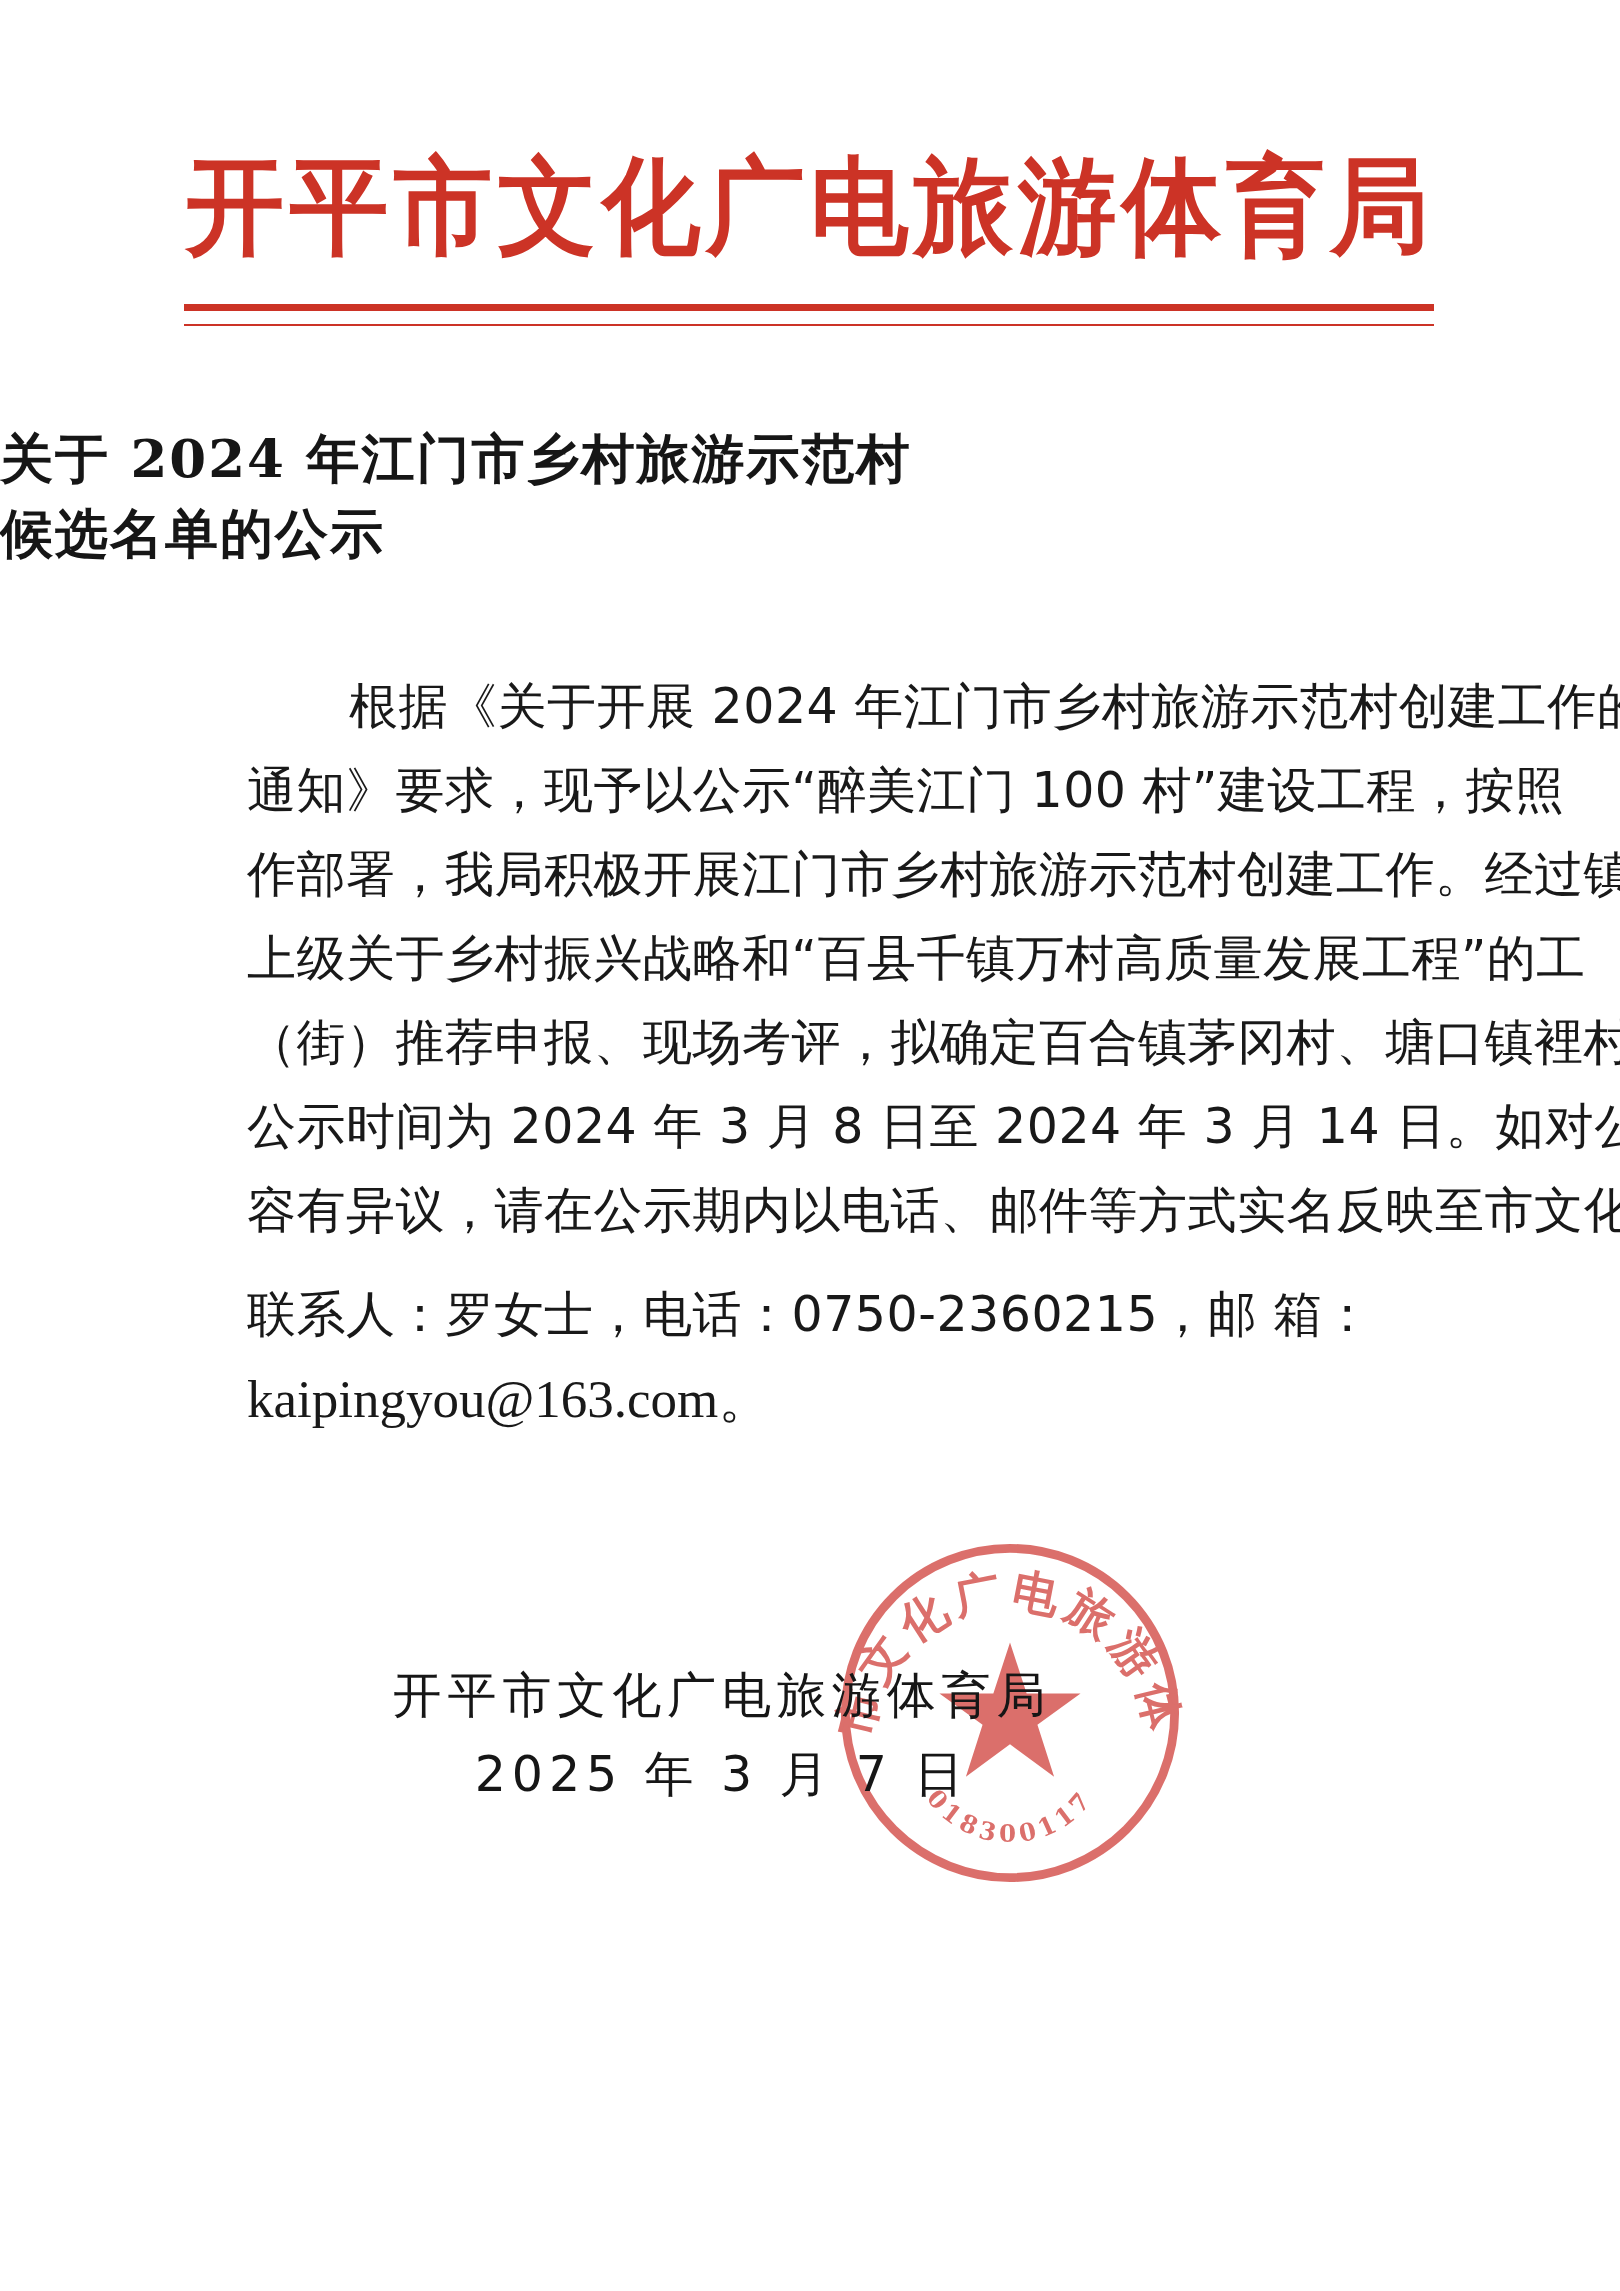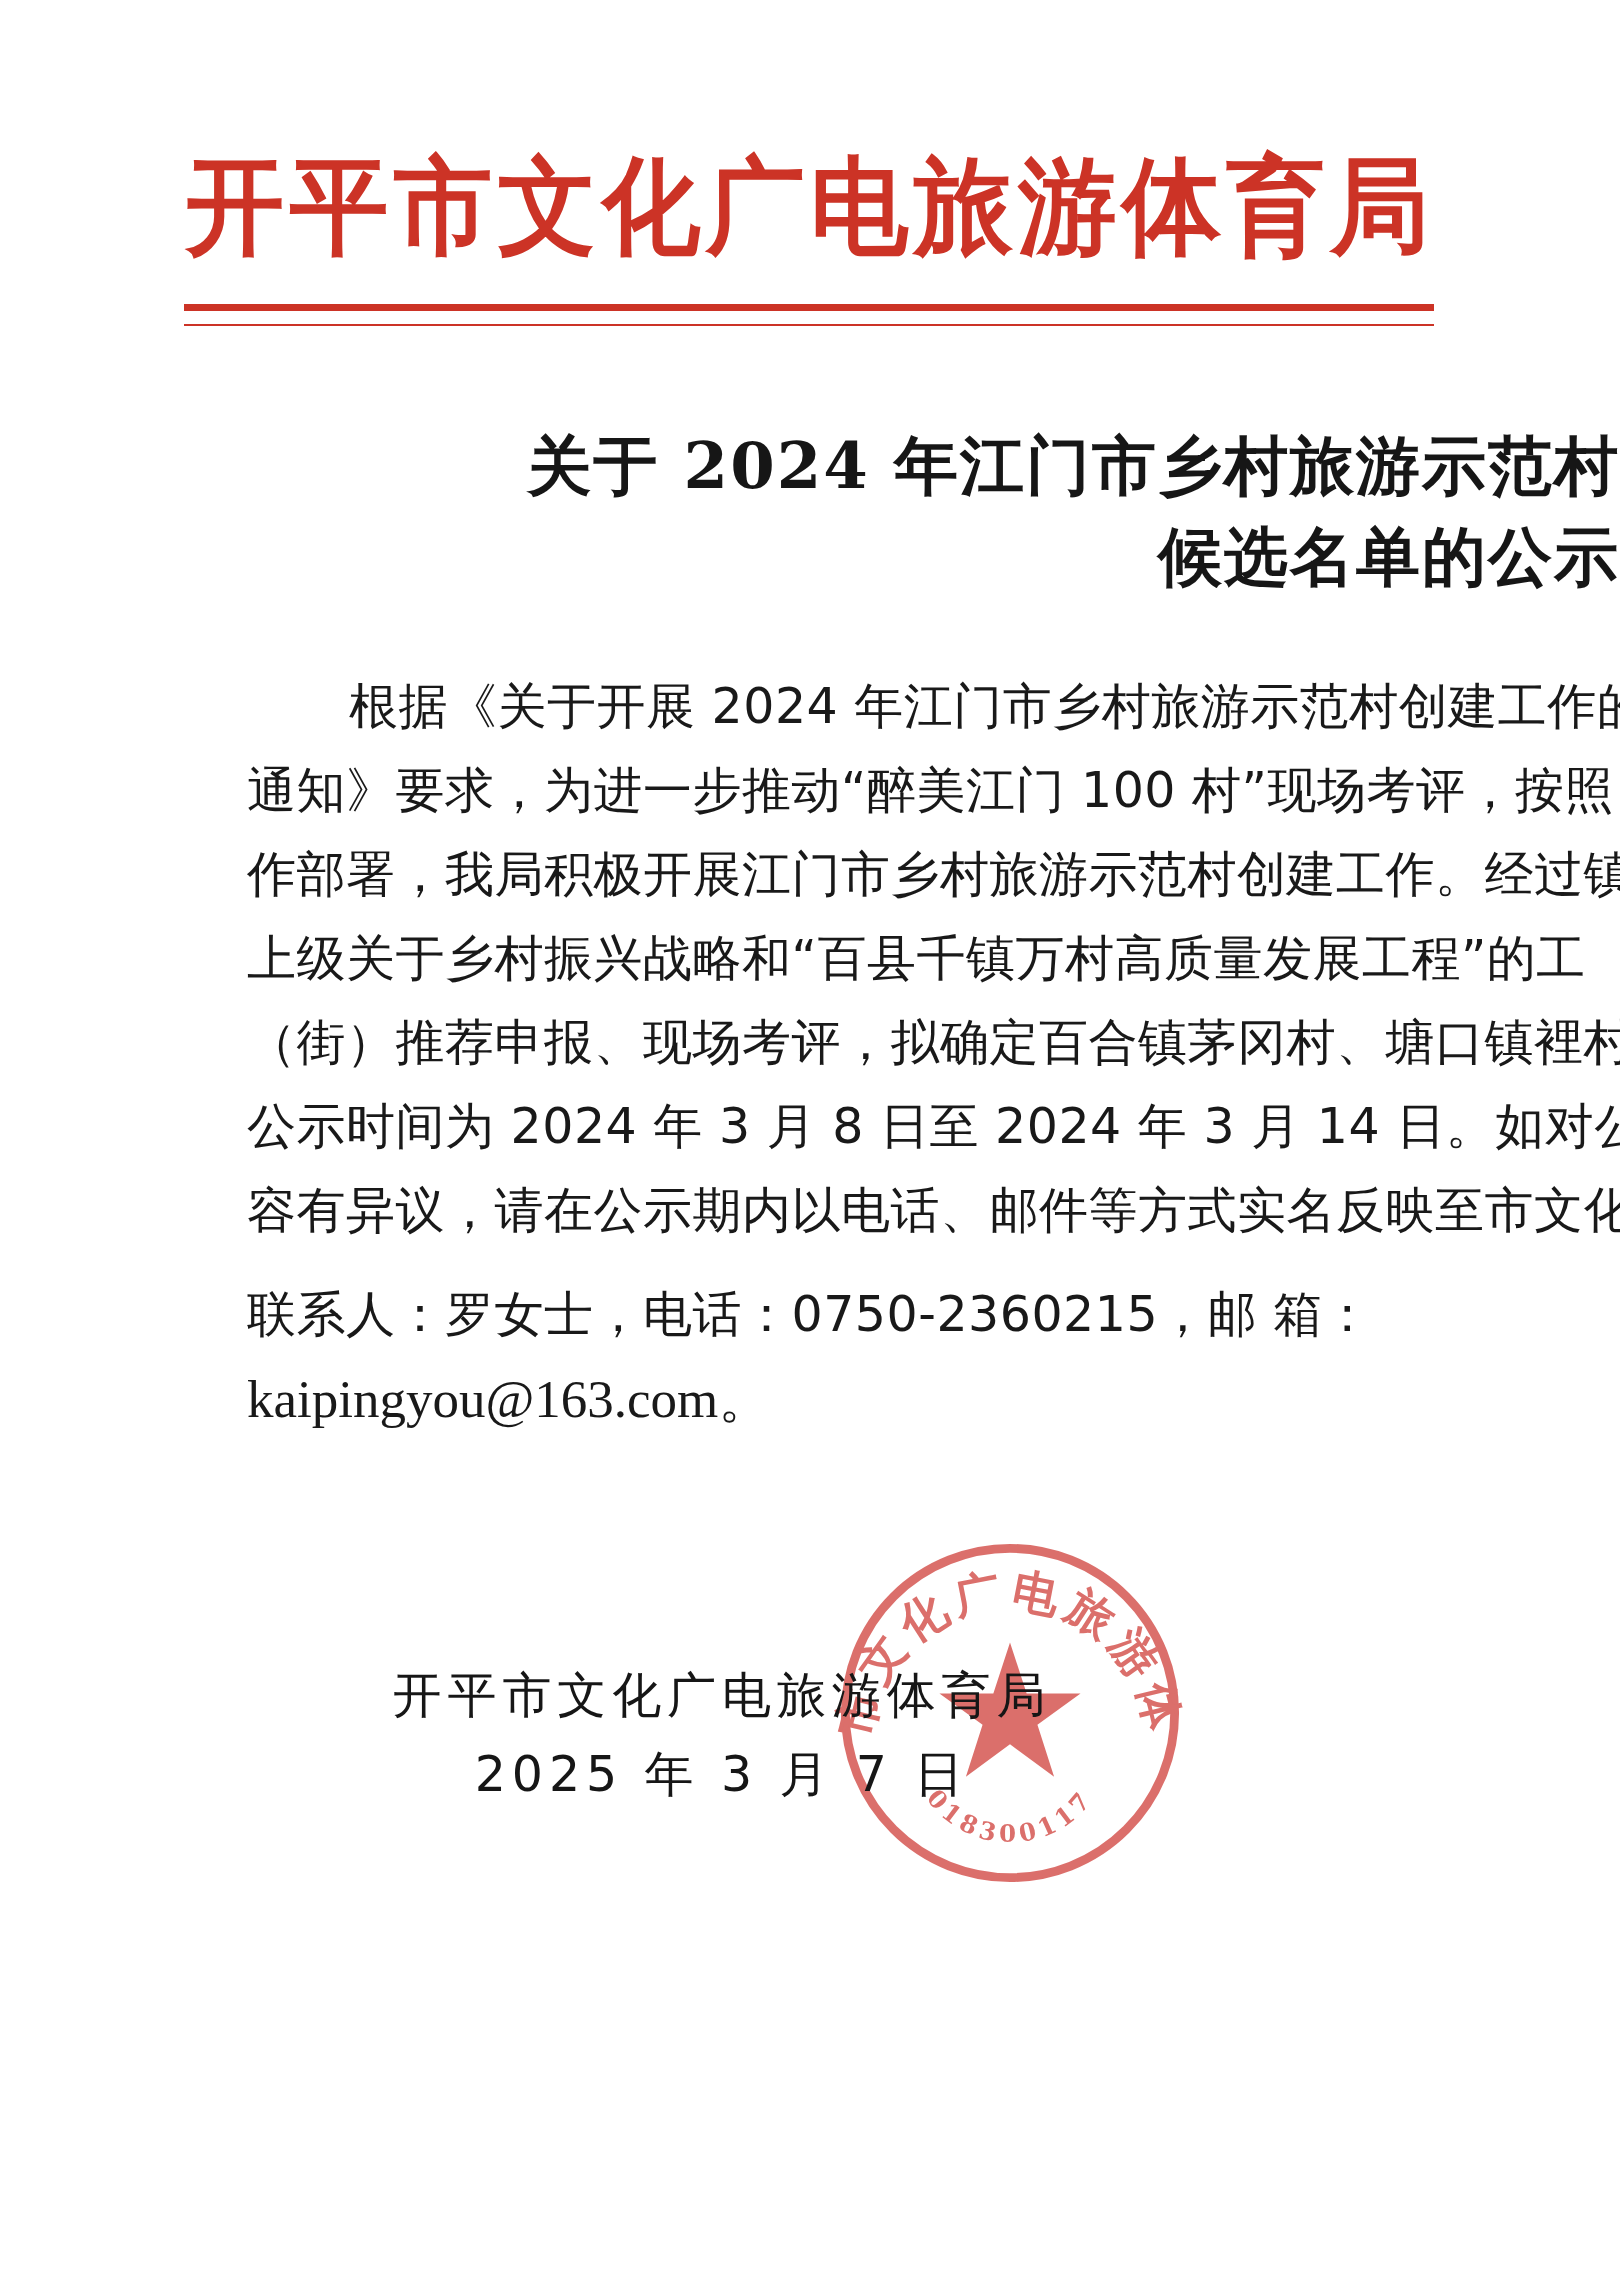--- a/index.html
+++ b/index.html
@@ -58,24 +58,24 @@
     width: 100%;
     margin-top: 12.7px;
   }
 
   
   .doc-title {
     position: absolute;
     left: 0;
     top: 421px;
     width: 1620px;
-    text-align: right;
+    text-align: left;
     font-family: "DejaVu Serif", "Liberation Serif", serif;
     font-weight: 700;
-    font-size: 64px;
+    font-size: 53px;
     line-height: 1.42;
     letter-spacing: 2px;
     color: #161616;
   }
   .doc-title .tline {
     display: block;
     white-space: nowrap;
   }
 
   
@@ -158,21 +158,21 @@
   </div>
 
   <div class="doc-title">
     <span class="tline">关于 2024 年江门市乡村旅游示范村</span>
     <span class="tline">候选名单的公示</span>
   </div>
 
   <div class="body-block">
     <div class="para">
       <span class="bline indent">根据《关于开展 2024 年江门市乡村旅游示范村创建工作的</span>
-      <span class="bline">通知》要求，为进一步推动“醉美江门 100 村”现场考评，按照</span>
+      <span class="bline">通知》要求，现予以公示“醉美江门 100 村”建设工程，按照</span>
       <span class="bline">作部署，我局积极开展江门市乡村旅游示范村创建工作。经过镇</span>
       <span class="bline">上级关于乡村振兴战略和“百县千镇万村高质量发展工程”的工</span>
       <span class="bline">（街）推荐申报、现场考评，拟确定百合镇茅冈村、塘口镇裡村、</span>
       <span class="bline">公示时间为 2024 年 3 月 8 日至 2024 年 3 月 14 日。如对公示内</span>
       <span class="bline">容有异议，请在公示期内以电话、邮件等方式实名反映至市文化</span>
     </div>
 
     <div class="para para-contact">
       <span class="bline justified">
         <span>联系人：</span>

